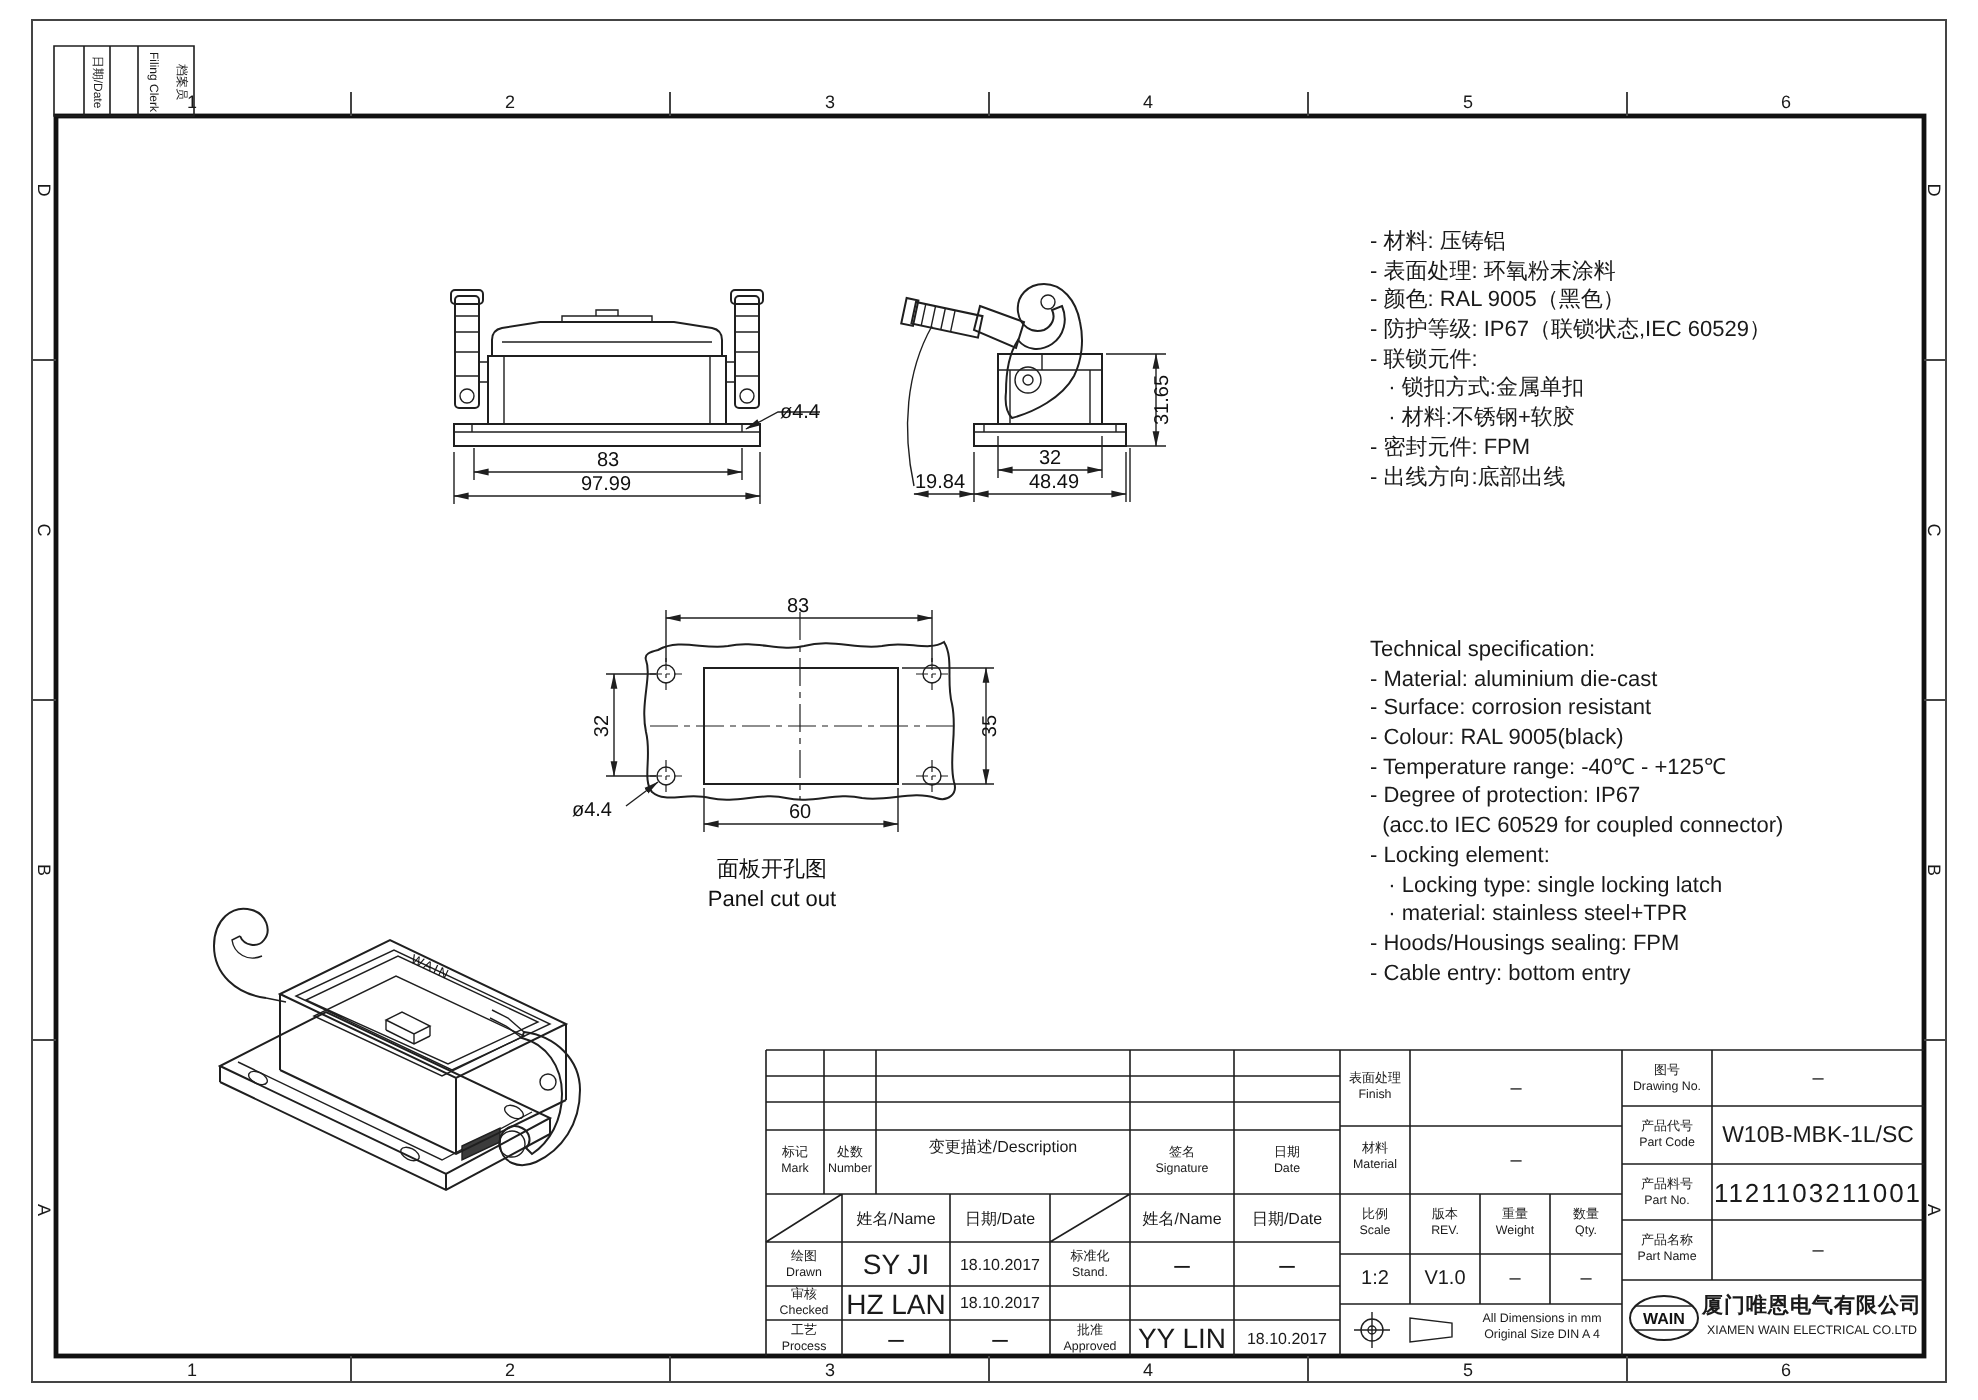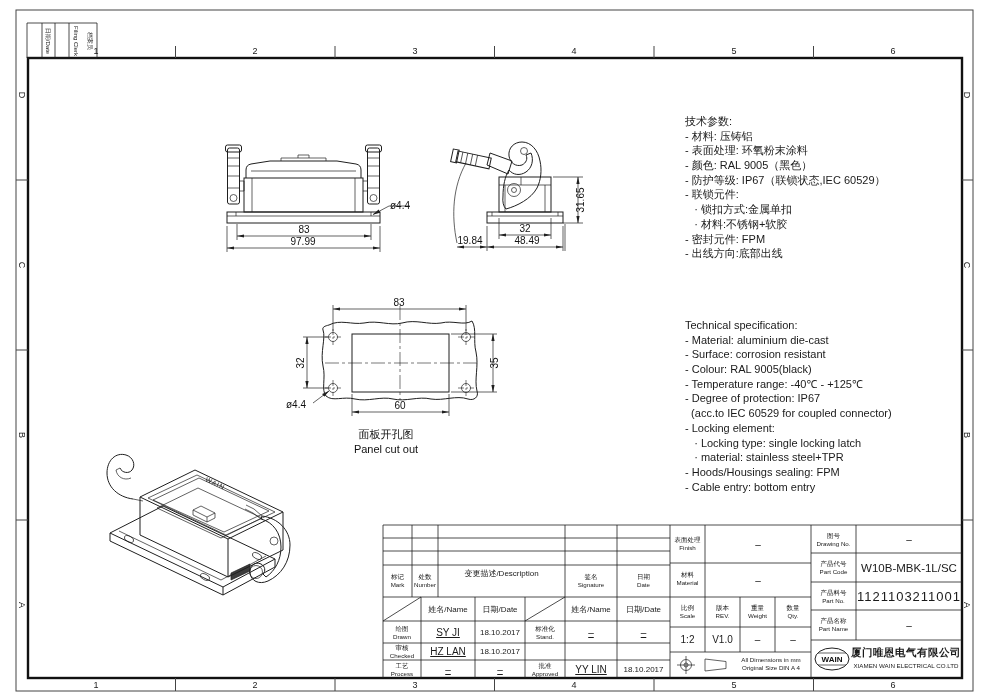--- a/index.html
+++ b/index.html
@@ -19,21 +19,21 @@
   .cap{font-size:11px;text-anchor:middle;}
   .zn{position:absolute;width:14px;height:12px;font-size:9px;text-align:center;line-height:12px;}
   .zl{position:absolute;width:12px;height:12px;font-size:9px;text-align:center;line-height:12px;transform:rotate(90deg);}
   .vcell{position:absolute;display:flex;align-items:center;justify-content:center;}
   .vcell span{transform:rotate(90deg);white-space:nowrap;font-size:6px;line-height:6px;}
   .spec{position:absolute;font-size:11px;line-height:14.7px;white-space:pre;}
   .spec div{height:14.7px;}
   .tb{position:absolute;display:flex;align-items:center;justify-content:center;text-align:center;}
   .tb2{position:absolute;display:flex;flex-direction:column;align-items:center;justify-content:center;text-align:center;font-size:6.5px;line-height:8px;}
   .tb2 .en{font-size:6.2px;}
-  .f8{font-size:8px;} .f9{font-size:10px;text-decoration:underline;} .f10{font-size:10px;} .f12{font-size:11.5px;} .f13{font-size:13px;letter-spacing:1px;}
+  .f8{font-size:8px;} .f9{font-size:14px;} .f10{font-size:10px;} .f12{font-size:11.5px;} .f13{font-size:13px;letter-spacing:1px;}
   .note{position:absolute;text-align:center;font-size:6.2px;line-height:8px;}
   .co-cn{position:absolute;text-align:center;font-size:10.5px;font-weight:bold;letter-spacing:0.5px;}
   .co-en{position:absolute;text-align:center;font-size:6.2px;}
 </style>
 </head>
 <body>
 
 <div id="sheet">
 
 <svg width="989" height="700" viewBox="0 0 989 700">
@@ -204,21 +204,21 @@
 <div class="vcell" style="left:42px;top:23px;width:13px;height:35px">
       <span>日期/Date</span>
     </div>
 <div class="vcell" style="left:69px;top:23px;width:14px;height:35px">
       <span>Filing Clerk</span>
     </div>
 <div class="vcell" style="left:83px;top:23px;width:14px;height:35px">
       <span>档案员</span>
     </div>
 
-<div class="spec" style="left:685px;top:114px"><div>技术参数:</div><div>- 材料: 压铸铝</div><div>- 表面处理: 环氧粉末涂料</div><div>- 颜色: RAL 9005（黑色）</div><div>- 防护等级: IP67（联锁状态,IEC 60529）</div><div>- 联锁元件:</div><div>   · 锁扣方式:金属单扣</div><div>   · 材料:不锈钢+软胶</div><div>- 密封元件: FPM</div><div>- 出线方向:底部出线</div></div>
+<div class="spec" style="left:685px;top:114px"><div>- 材料: 压铸铝</div><div>- 表面处理: 环氧粉末涂料</div><div>- 颜色: RAL 9005（黑色）</div><div>- 防护等级: IP67（联锁状态,IEC 60529）</div><div>- 联锁元件:</div><div>   · 锁扣方式:金属单扣</div><div>   · 材料:不锈钢+软胶</div><div>- 密封元件: FPM</div><div>- 出线方向:底部出线</div></div>
 <div class="spec" style="left:685px;top:318px"><div>Technical specification:</div><div>- Material: aluminium die-cast</div><div>- Surface: corrosion resistant</div><div>- Colour: RAL 9005(black)</div><div>- Temperature range: -40℃ - +125℃</div><div>- Degree of protection: IP67</div><div>  (acc.to IEC 60529 for coupled connector)</div><div>- Locking element:</div><div>   · Locking type: single locking latch</div><div>   · material: stainless steel+TPR</div><div>- Hoods/Housings sealing: FPM</div><div>- Cable entry: bottom entry</div></div>
 
 <div class="tb2" style="left:383px;top:567px;width:29px;height:28px">
       <span>标记</span>
       <span class="en">Mark</span>
     </div>
 <div class="tb2" style="left:412px;top:567px;width:26px;height:28px">
       <span>处数</span>
       <span class="en">Number</span>
     </div>

